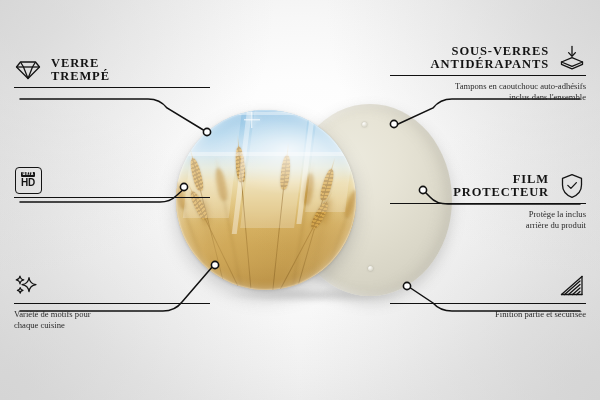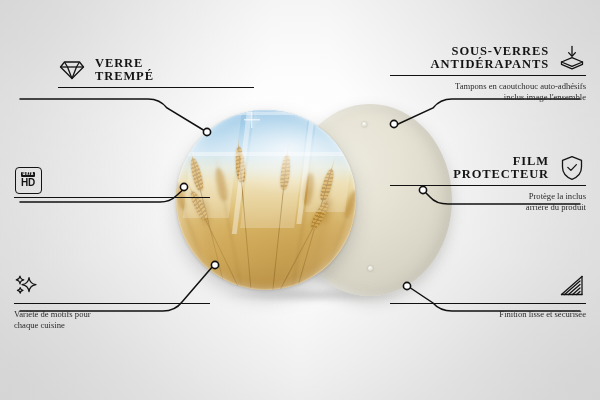--- a/index.html
+++ b/index.html
@@ -431,21 +431,21 @@
     <g fill="#ffffff" stroke="#111111" stroke-width="1.6">
       <circle cx="207" cy="132" r="3.6"></circle>
       <circle cx="184" cy="187" r="3.6"></circle>
       <circle cx="215" cy="265" r="3.6"></circle>
       <circle cx="394" cy="124" r="3.6"></circle>
       <circle cx="423" cy="190" r="3.6"></circle>
       <circle cx="407" cy="286" r="3.6"></circle>
     </g>
   </svg>
 
-  <div class="callout left" style="top:56px;margin-left:44px;">
+  <div class="callout left" style="top:56px;">
     <div class="co-head">
       <span class="co-icon">
         <svg width="26" height="22" viewBox="0 0 26 22">
           <g fill="none" stroke="#141414" stroke-width="1.3" stroke-linejoin="round">
             <path d="M5.5,3 H20.5 L24.5,8 L13,19.5 L1.5,8 Z"></path>
             <path d="M1.5,8 H24.5"></path>
             <path d="M5.5,3 L8.5,8 L13,19.5 L17.5,8 L20.5,3"></path>
           </g>
         </svg>
       </span>
@@ -494,24 +494,24 @@
             <path d="M13,12.6 L23.5,17 L13,21.4 L2.5,17 Z"></path>
             <path d="M2.5,17 V19.4 L13,23.8 L23.5,19.4 V17"></path>
           </g>
         </svg>
       </span>
       <div class="co-title">SOUS-VERRES
 ANTIDÉRAPANTS</div>
     </div>
     <div class="co-rule"></div>
     <div class="co-desc">Tampons en caoutchouc auto-adhésifs
-inclus image l'ensemble</div>
-  </div>
-
-  <div class="callout right" style="top:154px;">
+inclus dans l'ensemble</div>
+  </div>
+
+  <div class="callout right" style="top:172px;">
     <div class="co-head">
       <span class="co-icon">
         <svg width="24" height="26" viewBox="0 0 24 26">
           <g fill="none" stroke="#141414" stroke-width="1.3" stroke-linejoin="round" stroke-linecap="round">
             <path d="M12,1.6 L21.5,5.4 V12 C21.5,18 17.2,22.3 12,24.4 C6.8,22.3 2.5,18 2.5,12 V5.4 Z"></path>
             <path d="M7.8,12.4 L10.9,15.4 L16.4,9.6"></path>
           </g>
         </svg>
       </span>
       <div class="co-title">FILM
@@ -532,16 +532,16 @@
             <path d="M23,2.5 L2.5,20.5"></path>
             <path d="M9.5,20.5 L21,10.4"></path>
             <path d="M13.6,20.5 L21,14"></path>
             <path d="M17.6,20.5 L21,17.5"></path>
             <path d="M5.6,20.5 L21,7"></path>
           </g>
         </svg>
       </span>
     </div>
     <div class="co-rule"></div>
-    <div class="co-desc">Finition lisse et sécurisée</div>
+    <div class="co-desc">Finition partie et sécurisée</div>
   </div>
 
 </div>
 
 </body></html>

